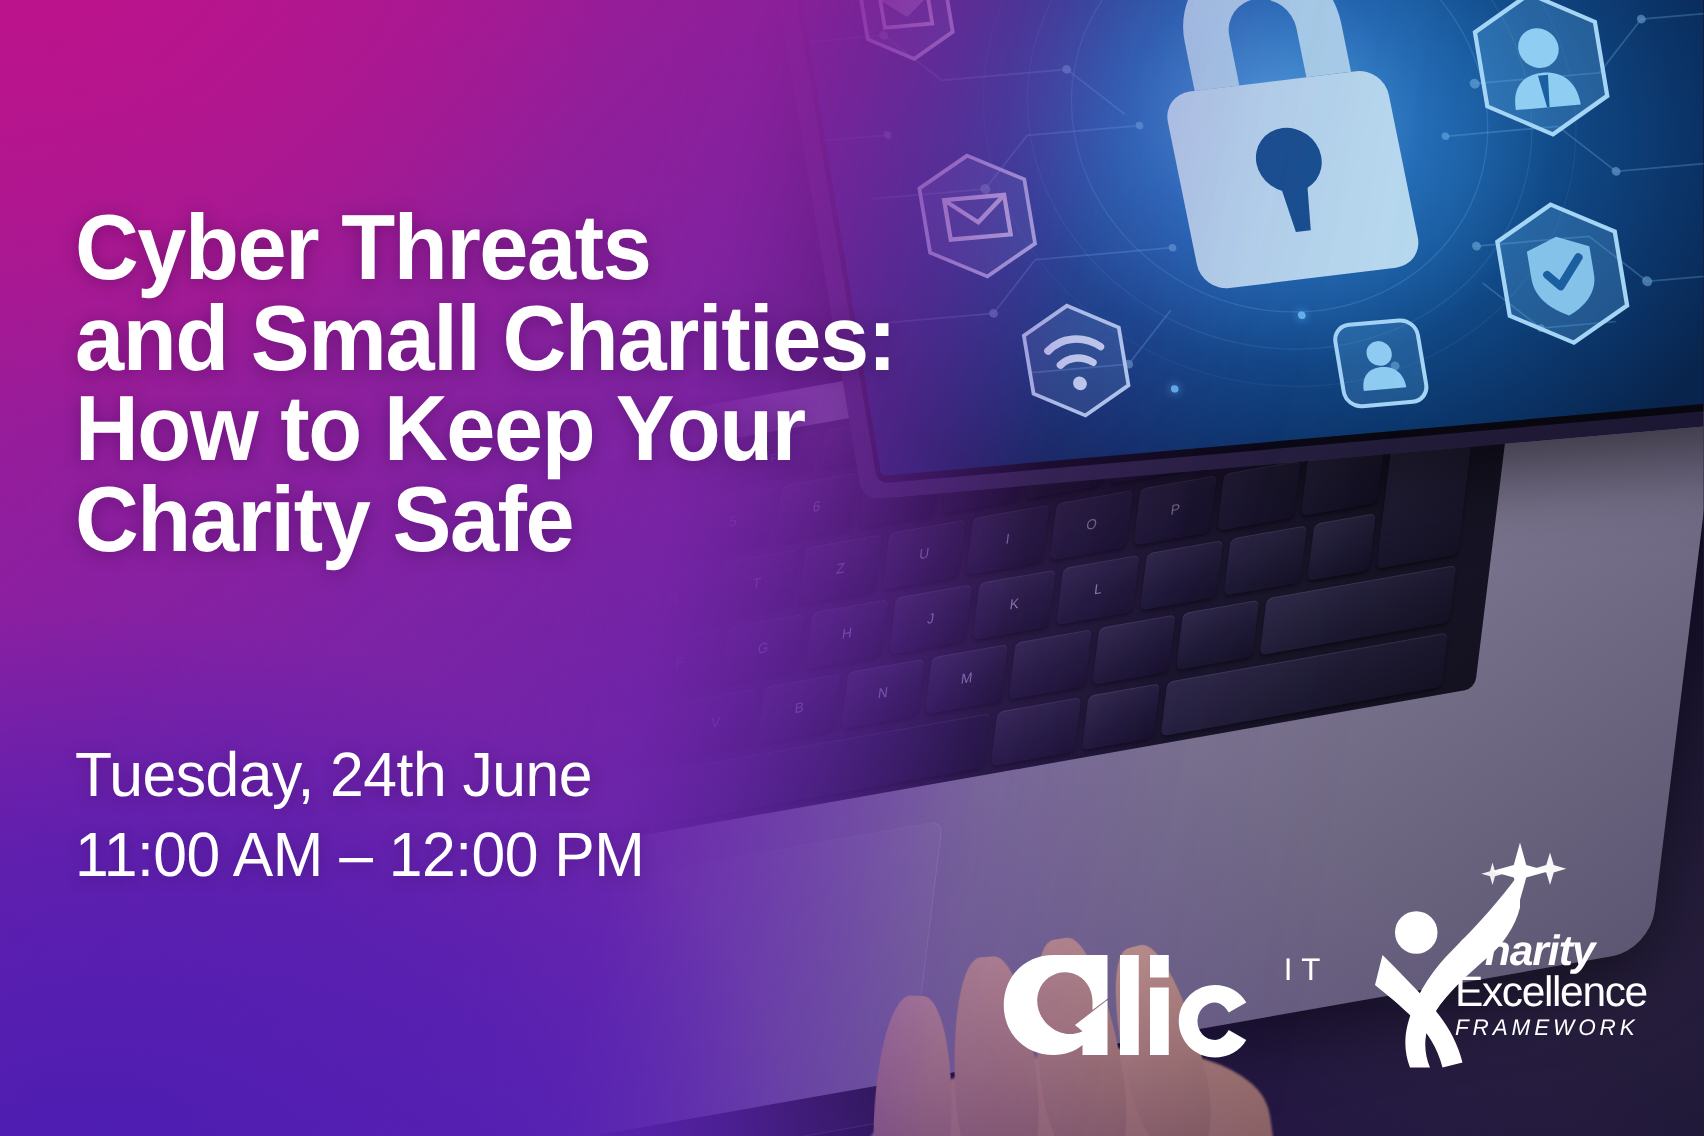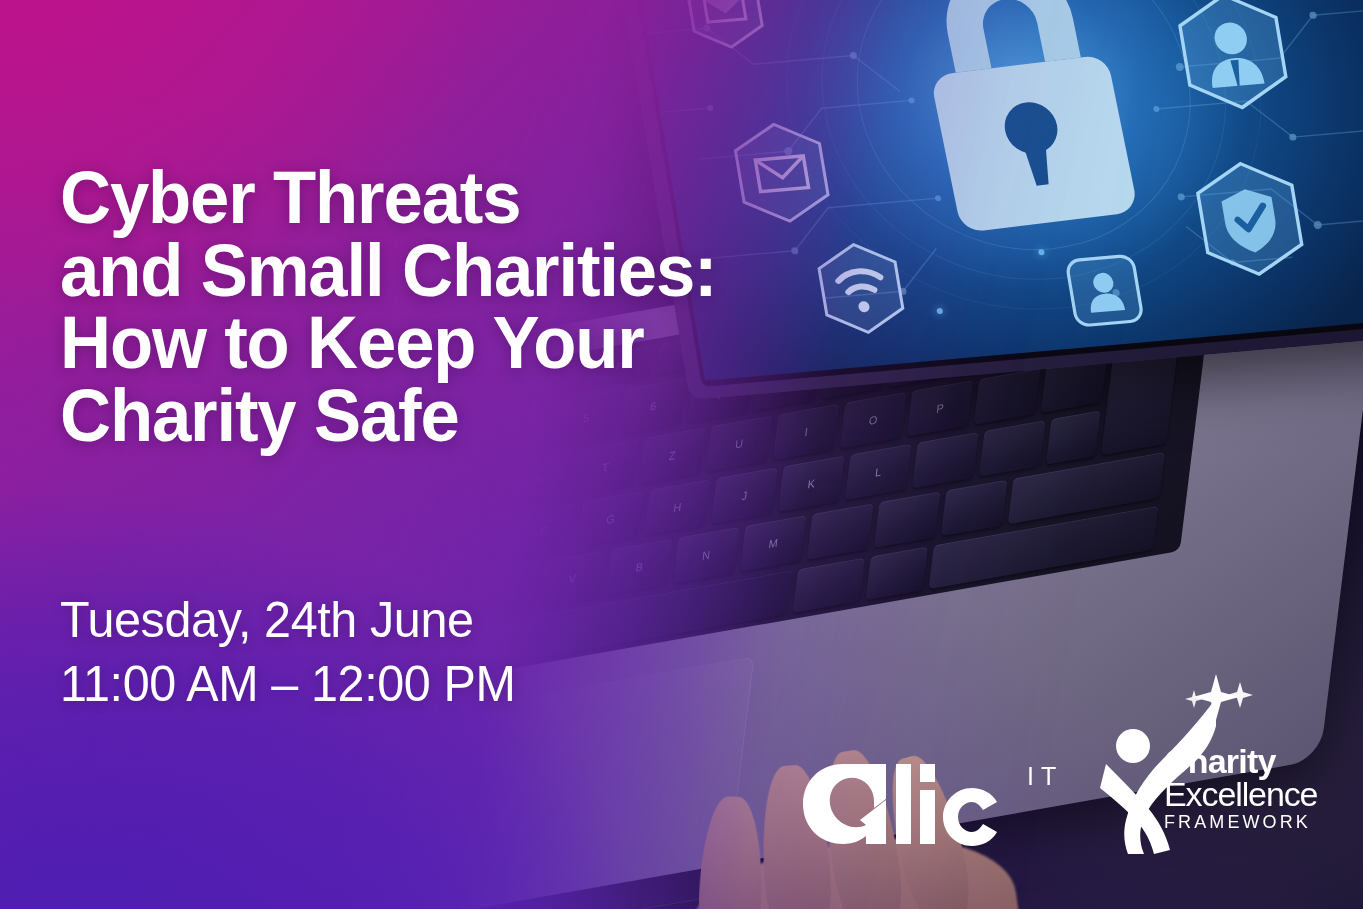--- a/index.html
+++ b/index.html
@@ -169,23 +169,23 @@
   
   .qlic{position:absolute;left:800px;top:762px;display:flex;align-items:flex-start;}
   .qlic-word{position:relative;width:205px;height:86px;}
   .qlic-it{
     color:#fff;font-size:25px;letter-spacing:7px;font-weight:300;
     margin-left:22px;margin-bottom:16px;
     font-family:"Liberation Sans",sans-serif;
   }
   .cef{position:absolute;left:1098px;top:668px;width:215px;height:200px;}
   .cef-text{position:absolute;left:66px;top:78px;color:#fff;}
-  .cef-l1{font-size:34px;font-weight:700;line-height:.9;letter-spacing:-.8px;}
+  .cef-l1{font-size:34px;font-weight:700;line-height:.9;letter-spacing:-.8px;font-style:italic;}
   .cef-l2{font-size:34px;font-weight:400;line-height:.92;letter-spacing:-1.1px;margin-top:2px;}
-  .cef-l3{font-size:18px;font-weight:400;letter-spacing:3.1px;margin-top:2px;}
+  .cef-l3{font-size:18px;font-weight:400;letter-spacing:3.1px;margin-top:2px;font-style:italic;}
 </style>
 </head>
 <body>
 
 <div class="stage">
 
   <div class="photo">
     <div class="desk"></div>
 
     <div class="base">

